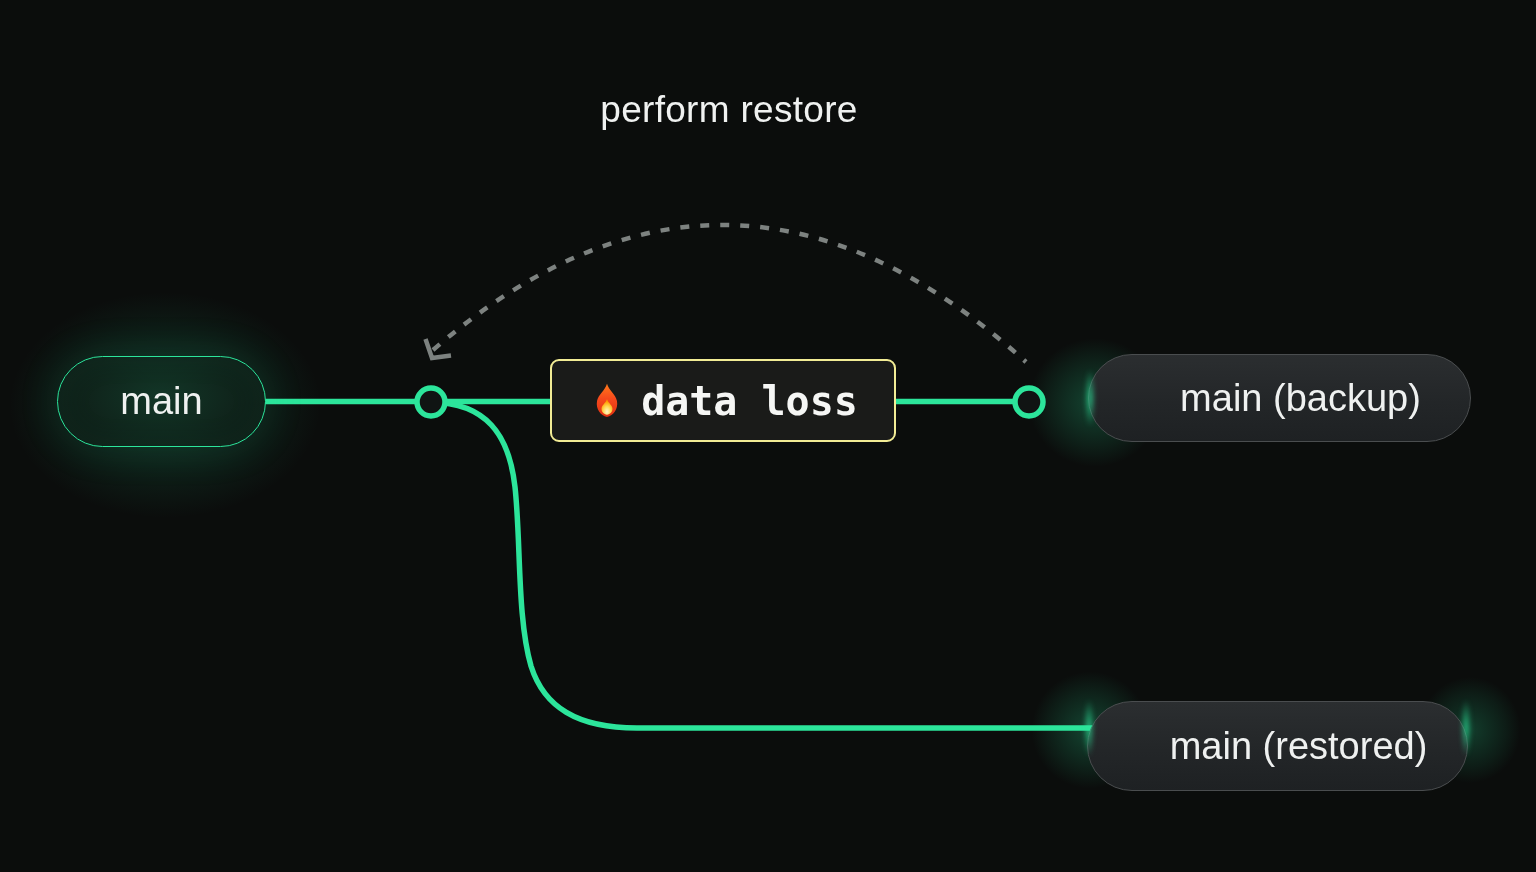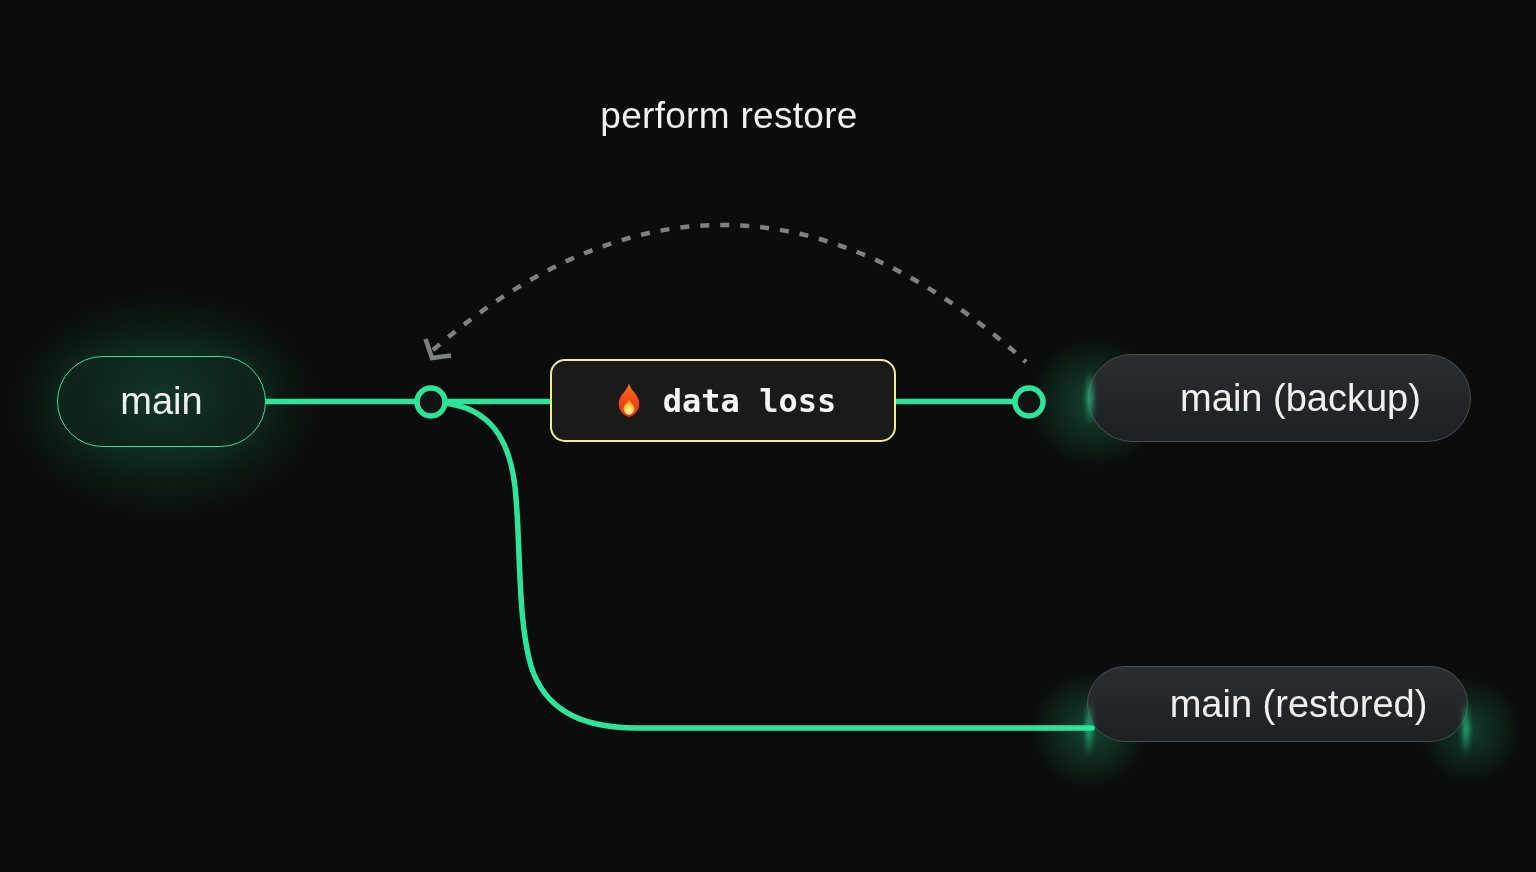--- a/index.html
+++ b/index.html
@@ -71,21 +71,21 @@
     fill: none;
     stroke-linejoin: miter;
   }
   .node-dot {
     fill: #101413;
     stroke: var(--branch-green, #2ce59b);
     stroke-width: 5.5;
   }
   .annotation {
     position: absolute;
-    left: 479px; top: 92px;
+    left: 479px; top: 86px;
     width: 500px;
     text-align: center;
     font-size: 37px;
     line-height: 47px;
     color: var(--text-primary, #eff1f0);
     letter-spacing: 0.3px;
     z-index: 2;
   }
   .node {
     position: absolute;
@@ -107,36 +107,36 @@
       radial-gradient(95% 130% at 50% 45%, rgba(44,229,155,0.17), rgba(44,229,155,0.04) 55%, rgba(0,0,0,0) 78%),
       #0d1310;
     box-shadow: 0 0 46px rgba(44,229,155,0.10), inset 0 0 34px rgba(44,229,155,0.07);
   }
   .node-gray {
     border: 1.5px solid var(--node-border, #4a4d4f);
     background: linear-gradient(180deg, #2b2e30 0%, var(--node-fill, #232628) 55%, #1e2123 100%);
     padding-left: 42px;
   }
   .node-backup  { left: 1088px; top: 354px; width: 383px; height: 88px; }
-  .node-restored{ left: 1087px; top: 666px; width: 381px; height: 76px; }
+  .node-restored{ left: 1087px; top: 701px; width: 381px; height: 90px; }
   .event-box {
     position: absolute;
     left: 550px; top: 359px; width: 346px; height: 83px;
     box-sizing: border-box;
     border: 2px solid var(--warning-yellow, #f2ec95);
-    border-radius: 15px;
+    border-radius: 9px;
     background: #1a1b19;
     display: flex;
     align-items: center;
     justify-content: center;
     gap: 15px;
     z-index: 2;
     font-family: "DejaVu Sans Mono", monospace;
     font-weight: 700;
-    font-size: 32px;
+    font-size: 40px;
     color: #f5f6f4;
     white-space: nowrap;
   }
   .flame { display: inline-flex; }
 </style>
 </head>
 <body>
 
 <div class="stage">
 

